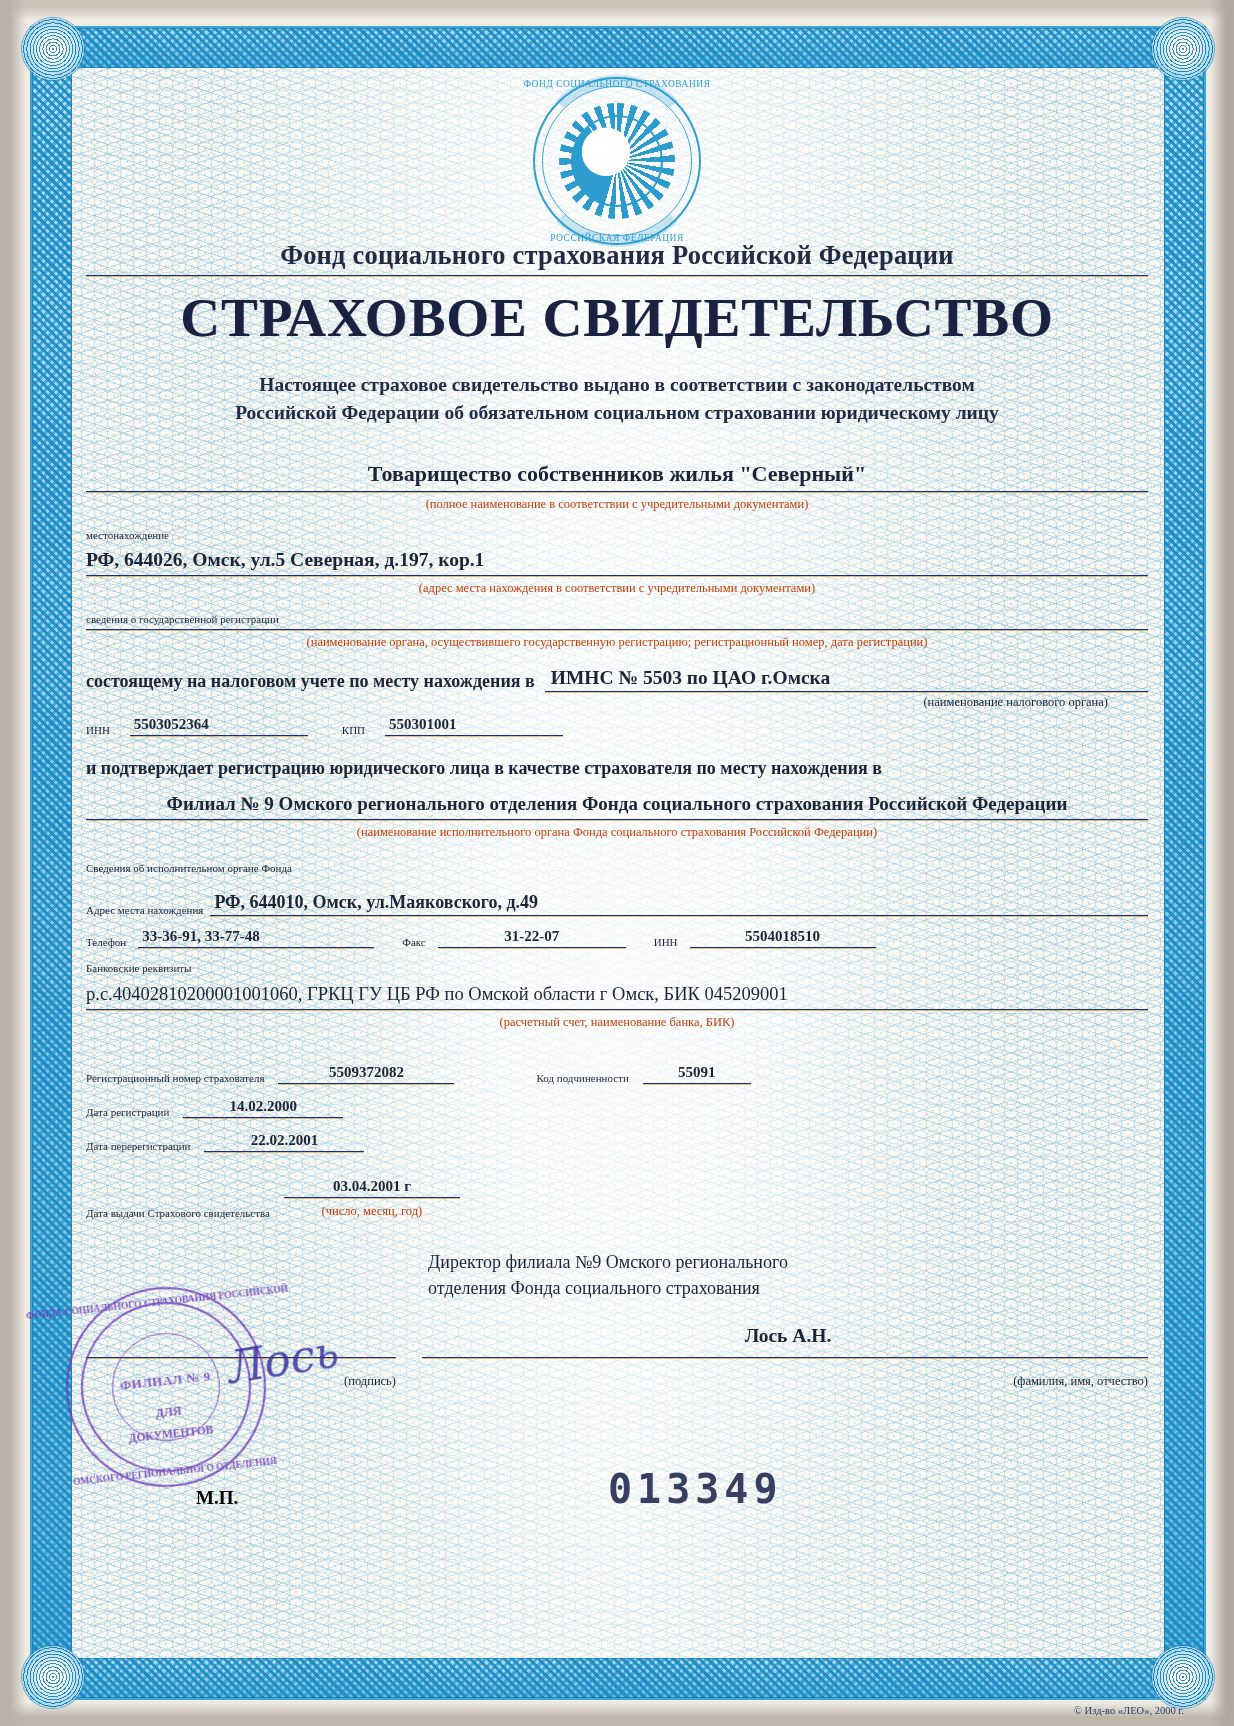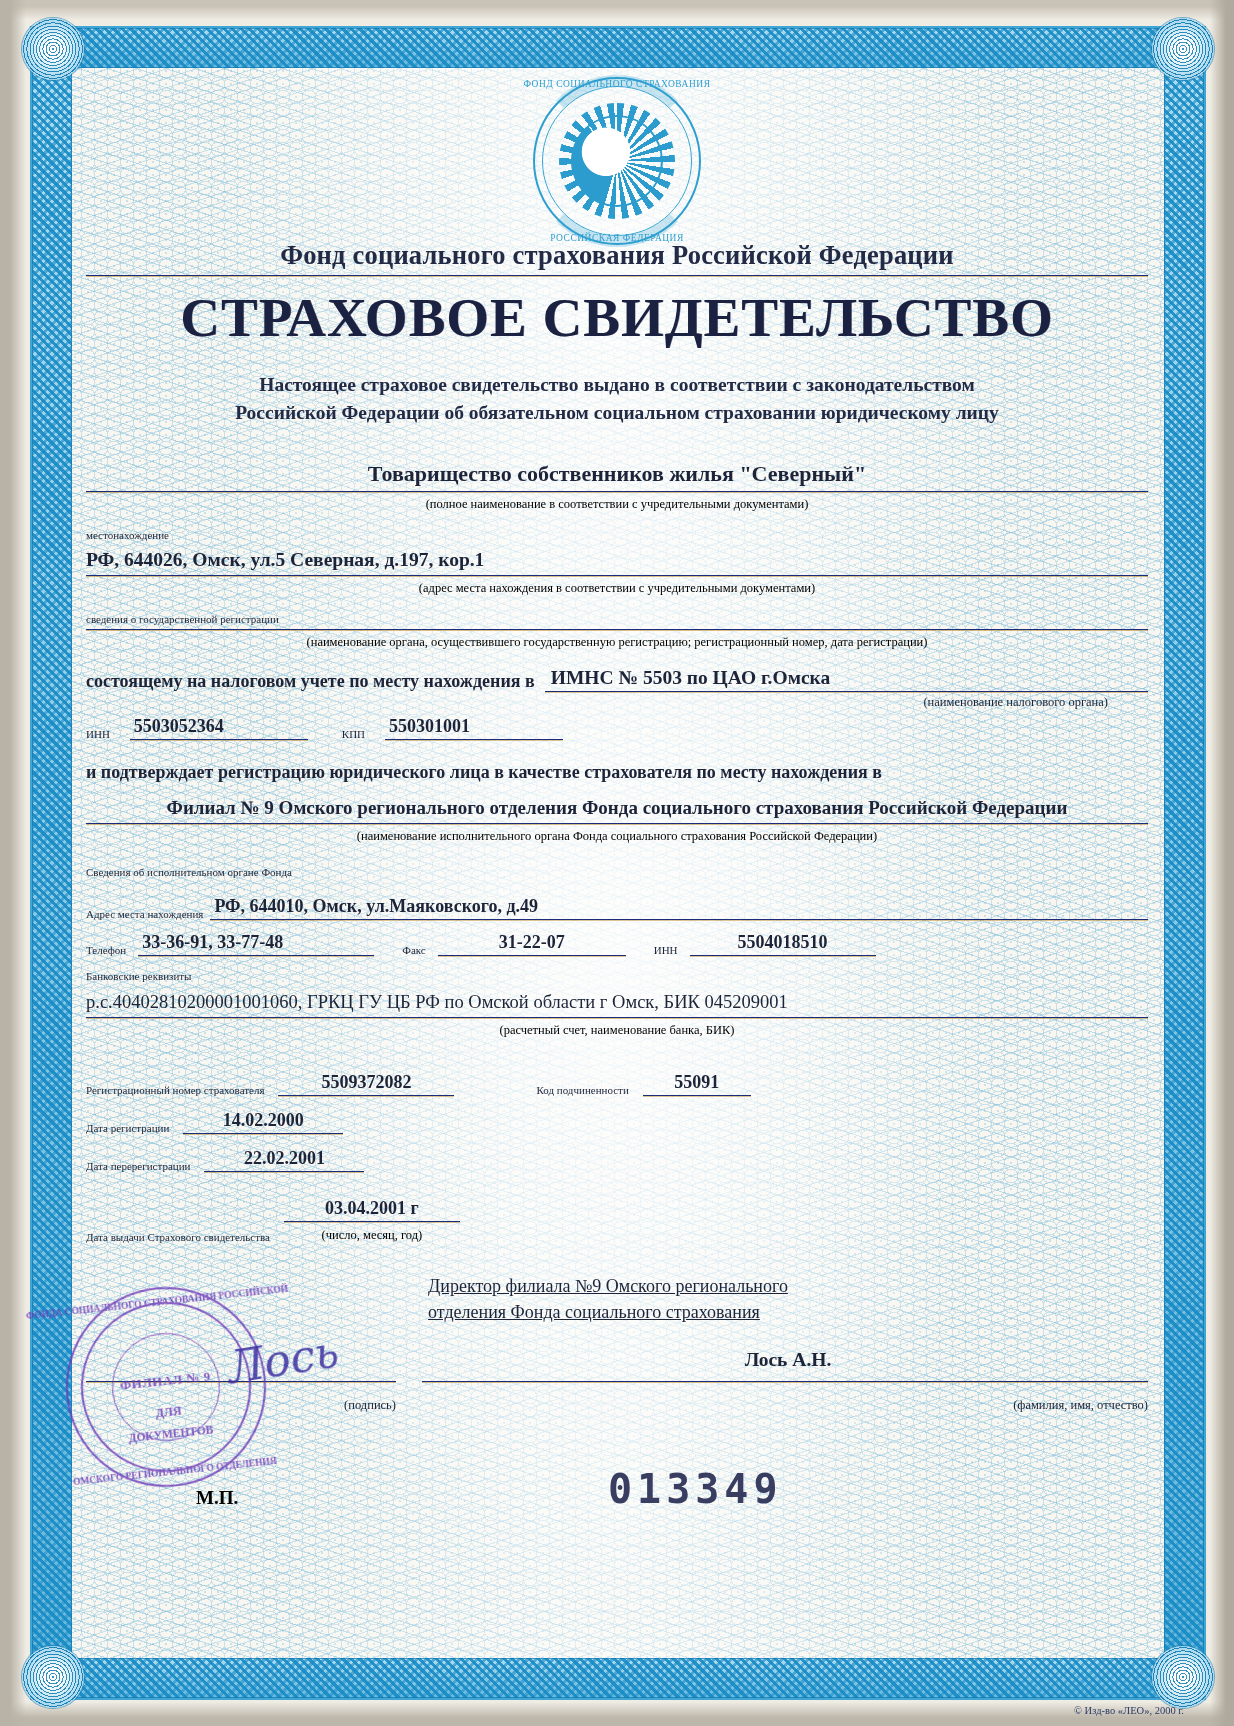--- a/index.html
+++ b/index.html
@@ -178,21 +178,21 @@
   
   .rule{
     height:0;border-top:1.6px solid #1d2c7a;
     margin-top:4px;
     box-shadow:0 1px 0 rgba(190,140,40,.55);
   }
   .rule.full{width:100%;}
   .caption{
     text-align:center;
     font-size:12.5px;
-    color:#000000;
+    color:#c2410c;
     margin-top:5px;
   }
 
   .label{font-size:11px;}
   .label-b{font-size:18px;font-weight:bold;}
   .value{font-weight:bold;font-size:19.5px;}
 
   .block{margin-top:17px;}
 
   .row{display:flex;align-items:flex-end;gap:10px;}
@@ -206,28 +206,28 @@
     font-weight:bold;
     font-size:19.5px;
     text-align:center;
   }
   .underline-plain{
     display:inline-block;
     border-bottom:1.6px solid #1d2c7a;
     box-shadow:0 1px 0 rgba(190,140,40,.5);
     padding:0 4px 2px 4px;
     font-weight:bold;
-    font-size:18px;
+    font-size:15px;
   }
 
   .caption-right{text-align:right;font-size:12.5px;margin-top:3px;padding-right:40px;}
 
   .fio-area{margin-top:30px;}
   .sig-title{
-    font-size:18px;line-height:26px;color:#1d2338;text-decoration:underline;
+    font-size:18px;line-height:26px;color:#1d2338;
   }
 
   
   .stamp{
     position:absolute;
     left:66px;top:1287px;
     width:196px;height:196px;border-radius:50%;
     border:2.5px solid #6c38b8;
     opacity:.82;
     transform:rotate(-6deg);

